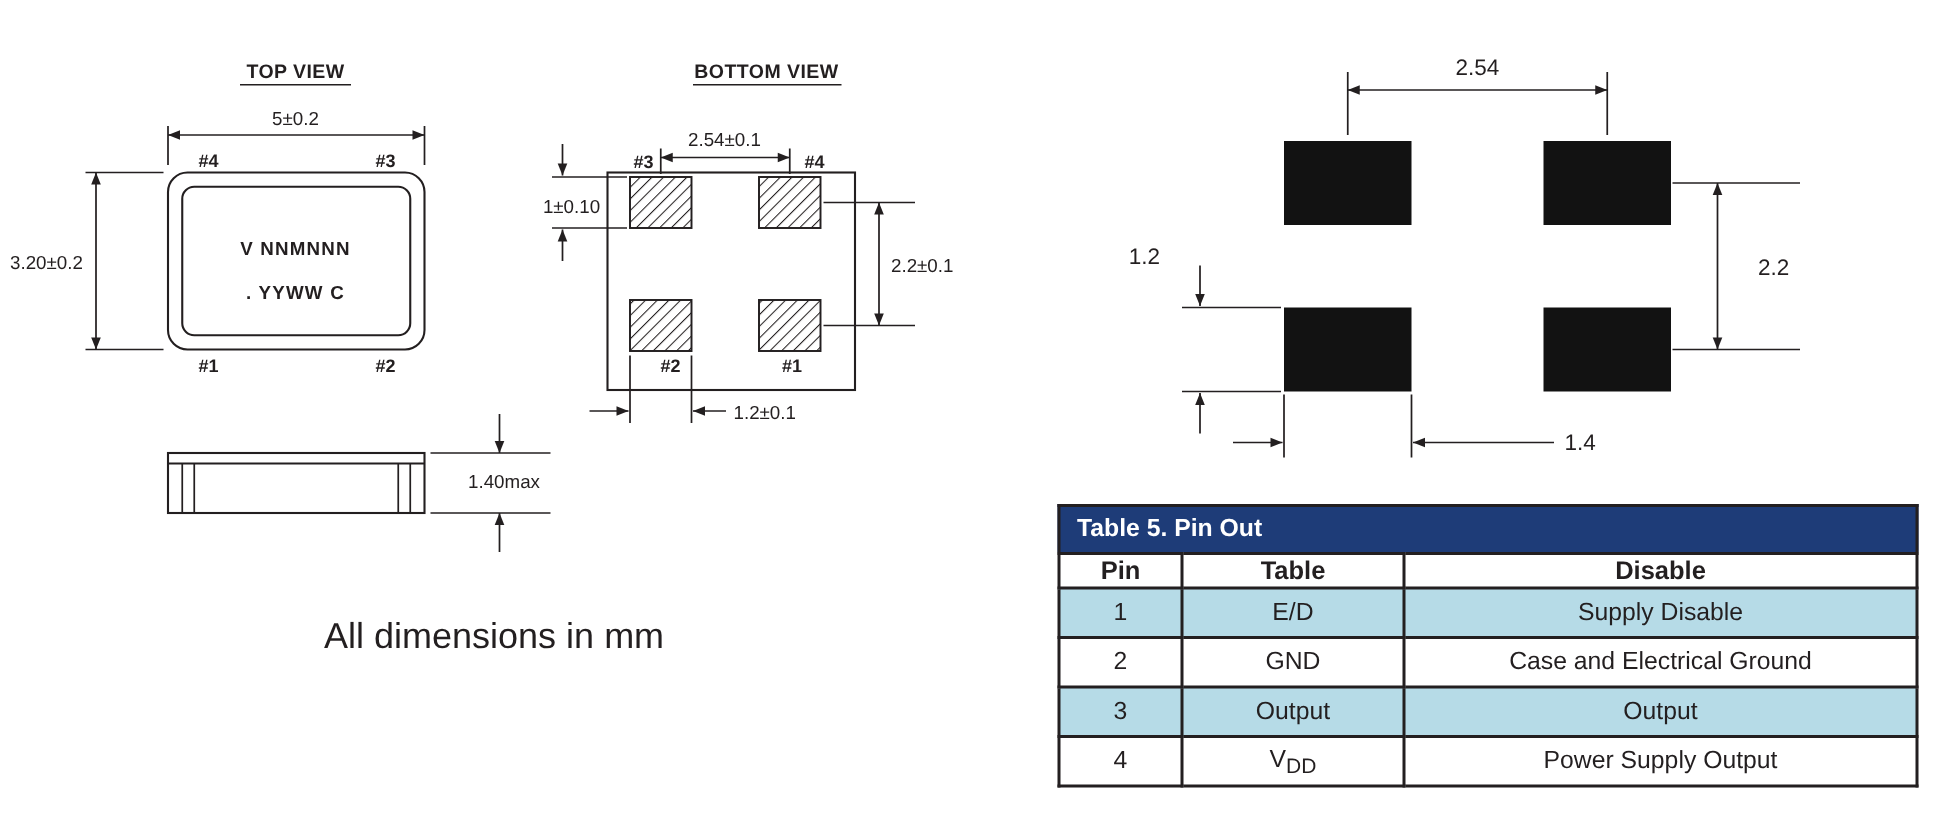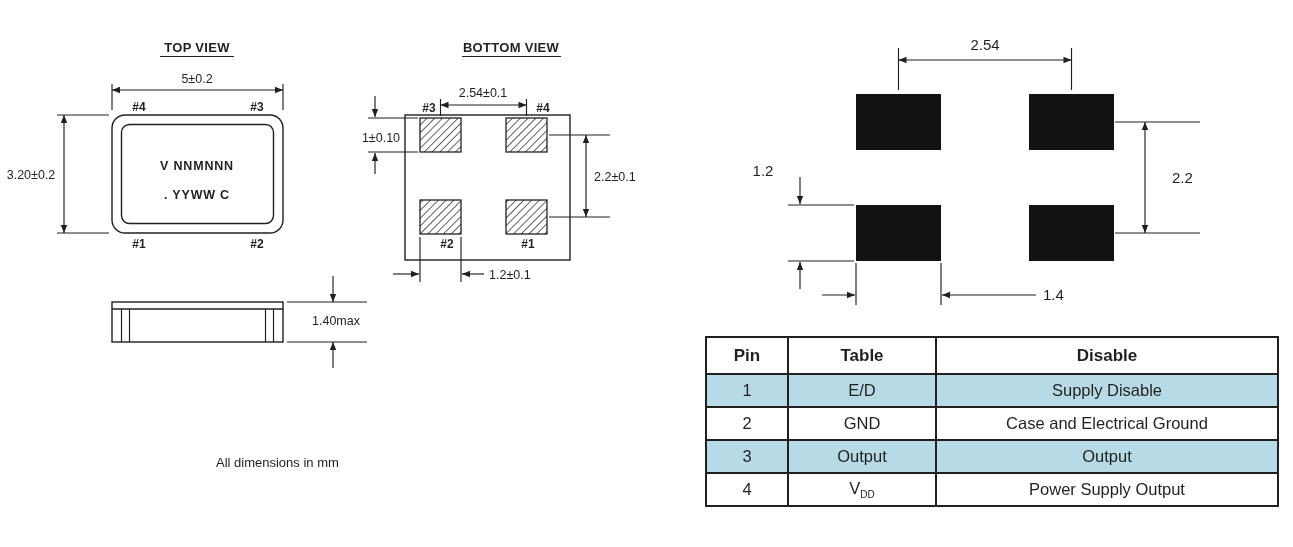--- a/index.html
+++ b/index.html
@@ -23,34 +23,34 @@
   .t-dim{font-size:12.5px;}
   .t-dim-lg{font-size:15px;}
   .t-pin{font-size:12px;font-weight:bold;}
   .t-mark{font-size:12.5px;font-weight:bold;letter-spacing:.8px;}
   .ln{stroke:var(--line,#231f20);stroke-width:1.4;fill:none;}
   .ln-thin{stroke-width:1.15;}
   .pad{fill:url(#hatch);stroke:var(--line,#231f20);stroke-width:1.3;}
   .lpad{fill:var(--land-pad,#121212);stroke:none;}
   .hatch-line{stroke:var(--line,#231f20);stroke-width:1.4;}
   
-  .note{position:absolute;left:216px;top:411px;font-size:13px;color:var(--line,#231f20);margin-top:44px;}
+  .note{position:absolute;left:216px;top:411px;font-size:24px;color:var(--line,#231f20);}
   
   .pinout{position:absolute;left:705px;top:336px;width:574px;}
   .pinout-title{
     background:var(--table-header-bg,#1e3c78);color:var(--table-header-text,#fff);
     font-weight:bold;font-size:16.5px;padding:5px 0 6px 11px;
     border:2px solid var(--line,#231f20);border-bottom:none;
   }
   .pinout table{width:100%;border-collapse:collapse;table-layout:fixed;}
   .pinout th,.pinout td{border:2px solid var(--line,#231f20);text-align:center;padding:0;vertical-align:middle;}
-  .pinout th{font-size:17px;font-weight:bold;height:37px;background:#ffffff;margin-top:32px;}
+  .pinout th{font-size:17px;font-weight:bold;height:23px;background:#ffffff;margin-top:32px;}
   .pinout td{font-size:16.5px;height:33px;background:#ffffff;}
   .pinout tr.alt td{background:var(--row-alt-bg,#b6dbe7);}
-  .pinout sub{font-size:10px;}
+  .pinout sub{font-size:14px;}
 </style>
 </head>
 <body>
 
 <svg class="abs" style="left:0;top:0" width="700" height="460" viewBox="0 0 700 460">
   <defs>
     <marker id="ah" viewBox="0 0 10 10" refX="10" refY="5" markerWidth="11" markerHeight="8" markerUnits="userSpaceOnUse" orient="auto-start-reverse">
       <path d="M0,1 L10,5 L0,9 Z" fill="#231f20"></path>
     </marker>
     <pattern id="hatch" width="5.5" height="5.5" patternUnits="userSpaceOnUse" patternTransform="rotate(45)">
@@ -188,20 +188,21 @@
       <line class="ln ln-thin" x1="156" y1="263" x2="156" y2="305"></line>
       <line class="ln ln-thin" x1="241" y1="263" x2="241" y2="305"></line>
       <line class="ln ln-thin" x1="122" y1="295" x2="155" y2="295" marker-end="url(#ah2)"></line>
       <line class="ln ln-thin" x1="336" y1="295" x2="242" y2="295" marker-end="url(#ah2)"></line>
       <text class="t-dim-lg" x="343" y="300">1.4</text>
     </g>
   </g>
 </svg>
 
 <div class="pinout">
+  <div class="pinout-title">Table 5. Pin Out</div>
   <table>
     <colgroup>
         <col style="width:82px">
         <col style="width:148px">
         <col>
       </colgroup>
     <thead>
       <tr>
         <th>Pin</th>
         <th>Table</th>

